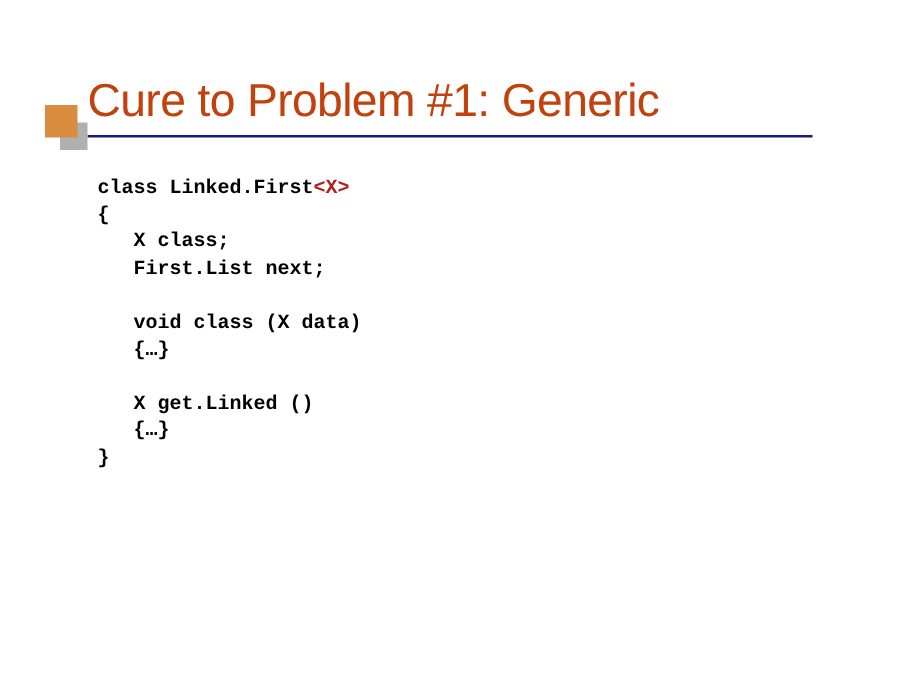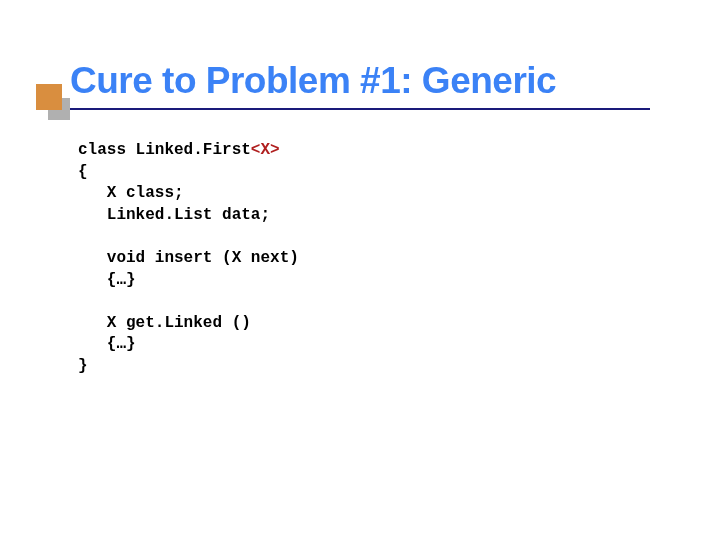--- a/index.html
+++ b/index.html
@@ -44,22 +44,22 @@
       position: absolute;
       left: 12px;
       top: 14px;
       width: 22px;
       height: 22px;
       background: #b0b0b0;
       z-index: 1;
     }
     .title {
       font-size: 37px;
-      font-weight: 700;
-      color: #3b82f6;
+      font-weight: 400;
+      color: #c2410c;
       letter-spacing: -0.5px;
       white-space: nowrap;
     }
     .title-rule {
       margin-top: 6px;
       height: 2px;
       background: #1a1a7a;
       width: 100%;
     }
     .code-block {
@@ -84,21 +84,21 @@
       <div class="deco-orange"></div>
       <div class="deco-gray"></div>
     </div>
     <div class="title">Cure to Problem #1: Generic</div>
     <div class="title-rule"></div>
   </div>
 
   <div class="code-block"><span>class Linked.First</span><span class="ltgt">&lt;X&gt;</span>
 <span>{</span>
 <span>   X class;</span>
-<span>   Linked.List data;</span>
+<span>   First.List next;</span>
 <span></span>
-<span>   void insert (X next)</span>
+<span>   void class (X data)</span>
 <span>   {…}</span>
 <span></span>
 <span>   X get.Linked ()</span>
 <span>   {…}</span>
 <span>}</span></div>
 </div>
 
 </body></html>

